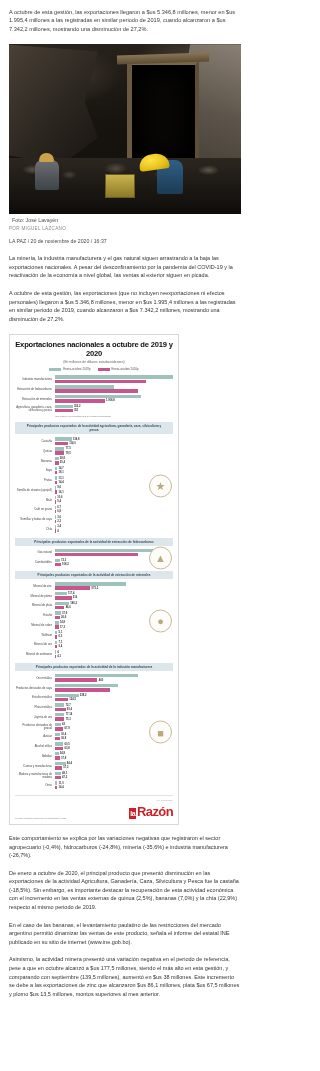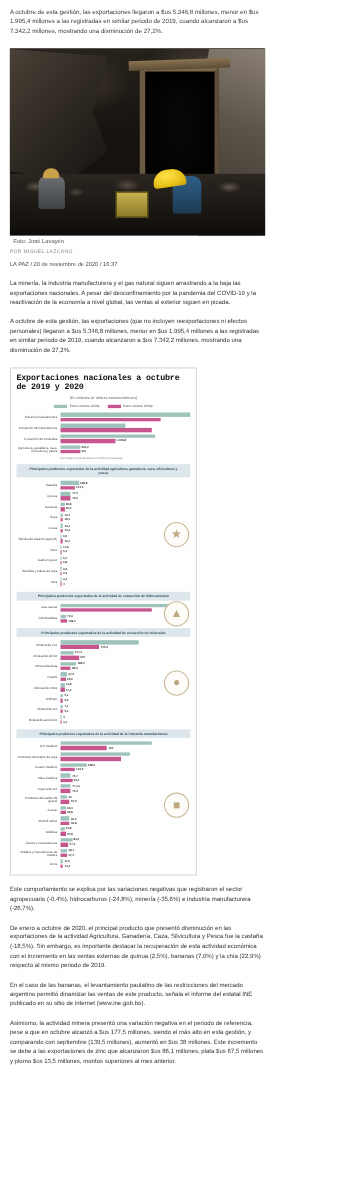--- a/index.html
+++ b/index.html
@@ -130,27 +130,26 @@
 
   
   .infographic {
     width: 170px;
     margin: 11px 0 9px 0;
     border: 1px solid #d8d8d8;
     background: #ffffff;
     padding: 5px 5px 4px 5px;
   }
   .ig-title {
-    text-align: left;
+    text-align: center;
     font-size: 7.6px;
     line-height: 9px;
     font-weight: bold;
     color: #111;
     letter-spacing: -0.2px;
-    font-family: Liberation Mono, monospace;
   }
   .ig-sub {
     text-align: center; font-size: 3.3px; color: #666; margin-top: 2px;
   }
   .ig-legend {
     display: flex; justify-content: center; gap: 7px;
     margin: 3px 0 4px 0;
   }
   .ig-legend .lg { display: flex; align-items: center; gap: 2px; }
   .lg-swatch { width: 12px; height: 3.6px; display: block; }
@@ -746,20 +745,30 @@
               <div class="bar b">
                 <i style="width: 2%;"></i>
                 <span class="v">14,4</span>
               </div>
             </div>
           </div>
           <div class="ig-medal">■</div>
         </div>
       </div>
 
+    <div class="ig-footer">
+      <div class="ig-source">Fuente: Instituto Nacional de Estadística (INE)</div>
+      <div class="brand">
+        <div class="pre">un Producto</div>
+        <div class="logo">
+          <span class="la">la</span>
+            <span class="razon">Razón</span>
+        </div>
+      </div>
+    </div>
   </div>
 
   <div id="after-paragraphs">
       <p class="body">Este comportamiento se explica por las variaciones negativas que registraron el sector agropecuario (-0,4%), hidrocarburos (-24,8%), minería (-35,6%) e industria manufacturera (-26,7%).</p>
       <p class="body">De enero a octubre de 2020, el principal producto que presentó disminución en las exportaciones de la actividad Agricultura, Ganadería, Caza, Silvicultura y Pesca fue la castaña (-18,5%). Sin embargo, es importante destacar la recuperación de esta actividad económica con el incremento en las ventas externas de quinua (2,5%), bananas (7,0%) y la chía (22,9%) respecto al mismo periodo de 2019.</p>
       <p class="body">En el caso de las bananas, el levantamiento paulatino de las restricciones del mercado argentino permitió dinamizar las ventas de este producto, señala el informe del estatal INE publicado en su sitio de internet (www.ine.gob.bo).</p>
       <p class="body">Asimismo, la actividad minera presentó una variación negativa en el periodo de referencia, pese a que en octubre alcanzó a $us 177,5 millones, siendo el más alto en esta gestión, y comparando con septiembre (139,5 millones), aumentó en $us 38 millones. Este incremento se debe a las exportaciones de zinc que alcanzaron $us 86,1 millones, plata $us 67,5 millones y plomo $us 13,5 millones, montos superiores al mes anterior.</p>
     </div>
 
 </div>

